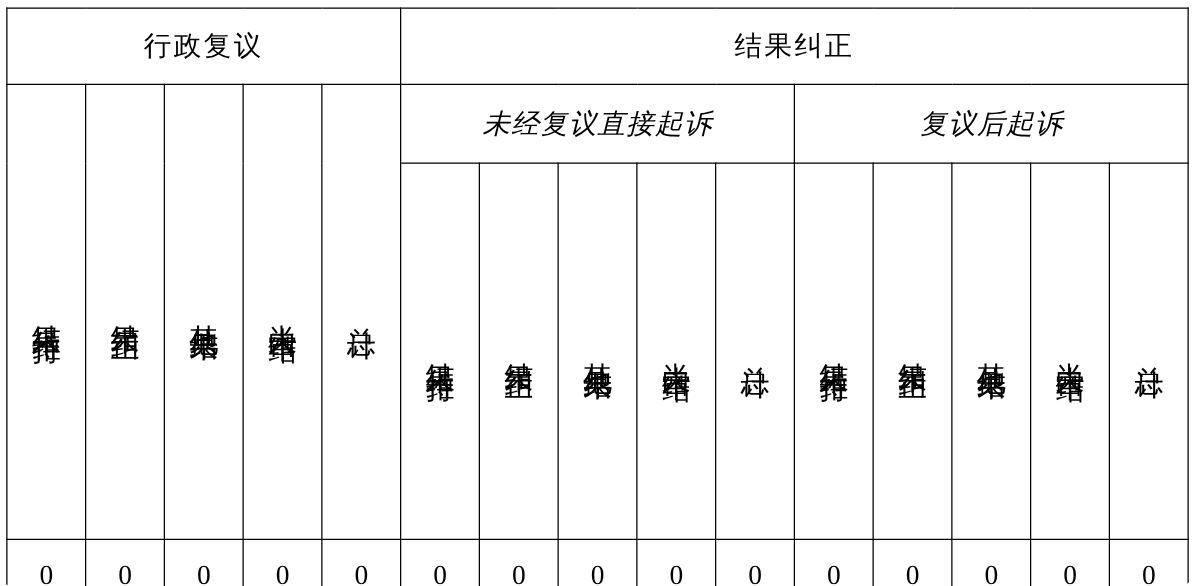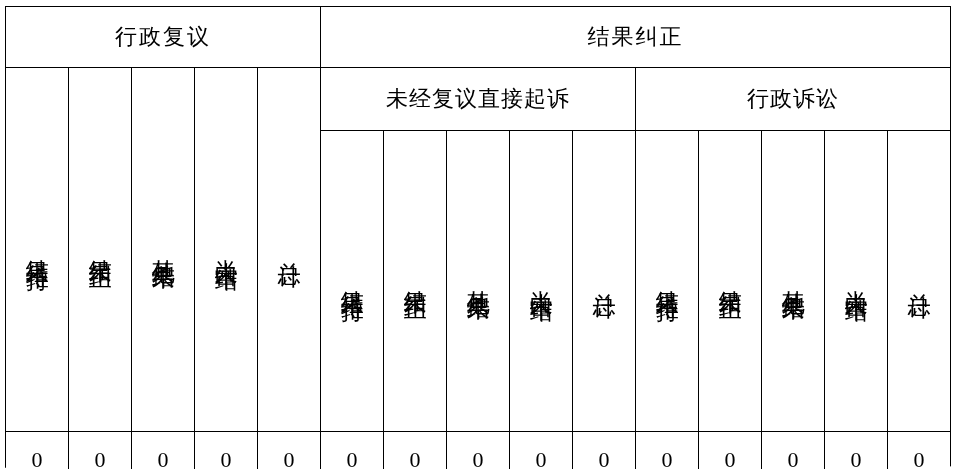--- a/index.html
+++ b/index.html
@@ -37,20 +37,21 @@
   
   .h-head {
     height: 60px;
     font-size: 24px;
     letter-spacing: 2px;
   }
   .h-sub {
     height: 62px;
     font-size: 23px;
     letter-spacing: 1px;
+    font-style: italic;
   }
   
   .v-cell {
     height: 300px;
   }
   .v-cell .vtext {
     writing-mode: vertical-rl;
     text-orientation: upright;
     -webkit-writing-mode: vertical-rl;
     display: inline-block;
@@ -100,21 +101,21 @@
         <td class="h-head nowrap" colspan="10">结果纠正</td>
       </tr>
 
       <tr>
         <td class="v-cell v-tall" rowspan="2"><span class="vtext">结果维持</span></td>
         <td class="v-cell v-tall" rowspan="2"><span class="vtext">结果纠正</span></td>
         <td class="v-cell v-tall" rowspan="2"><span class="vtext">其他结果</span></td>
         <td class="v-cell v-tall" rowspan="2"><span class="vtext">尚未审结</span></td>
         <td class="v-cell v-tall" rowspan="2"><span class="vtext">总计</span></td>
         <td class="h-sub nowrap" colspan="5">未经复议直接起诉</td>
-        <td class="h-sub nowrap" colspan="5">行政诉讼</td>
+        <td class="h-sub nowrap" colspan="5">复议后起诉</td>
       </tr>
 
       <tr>
         <td class="v-cell v-short"><span class="vtext">结果维持</span></td>
         <td class="v-cell v-short"><span class="vtext">结果纠正</span></td>
         <td class="v-cell v-short"><span class="vtext">其他结果</span></td>
         <td class="v-cell v-short"><span class="vtext">尚未审结</span></td>
         <td class="v-cell v-short"><span class="vtext">总计</span></td>
         <td class="v-cell v-short"><span class="vtext">结果维持</span></td>
         <td class="v-cell v-short"><span class="vtext">结果纠正</span></td>

